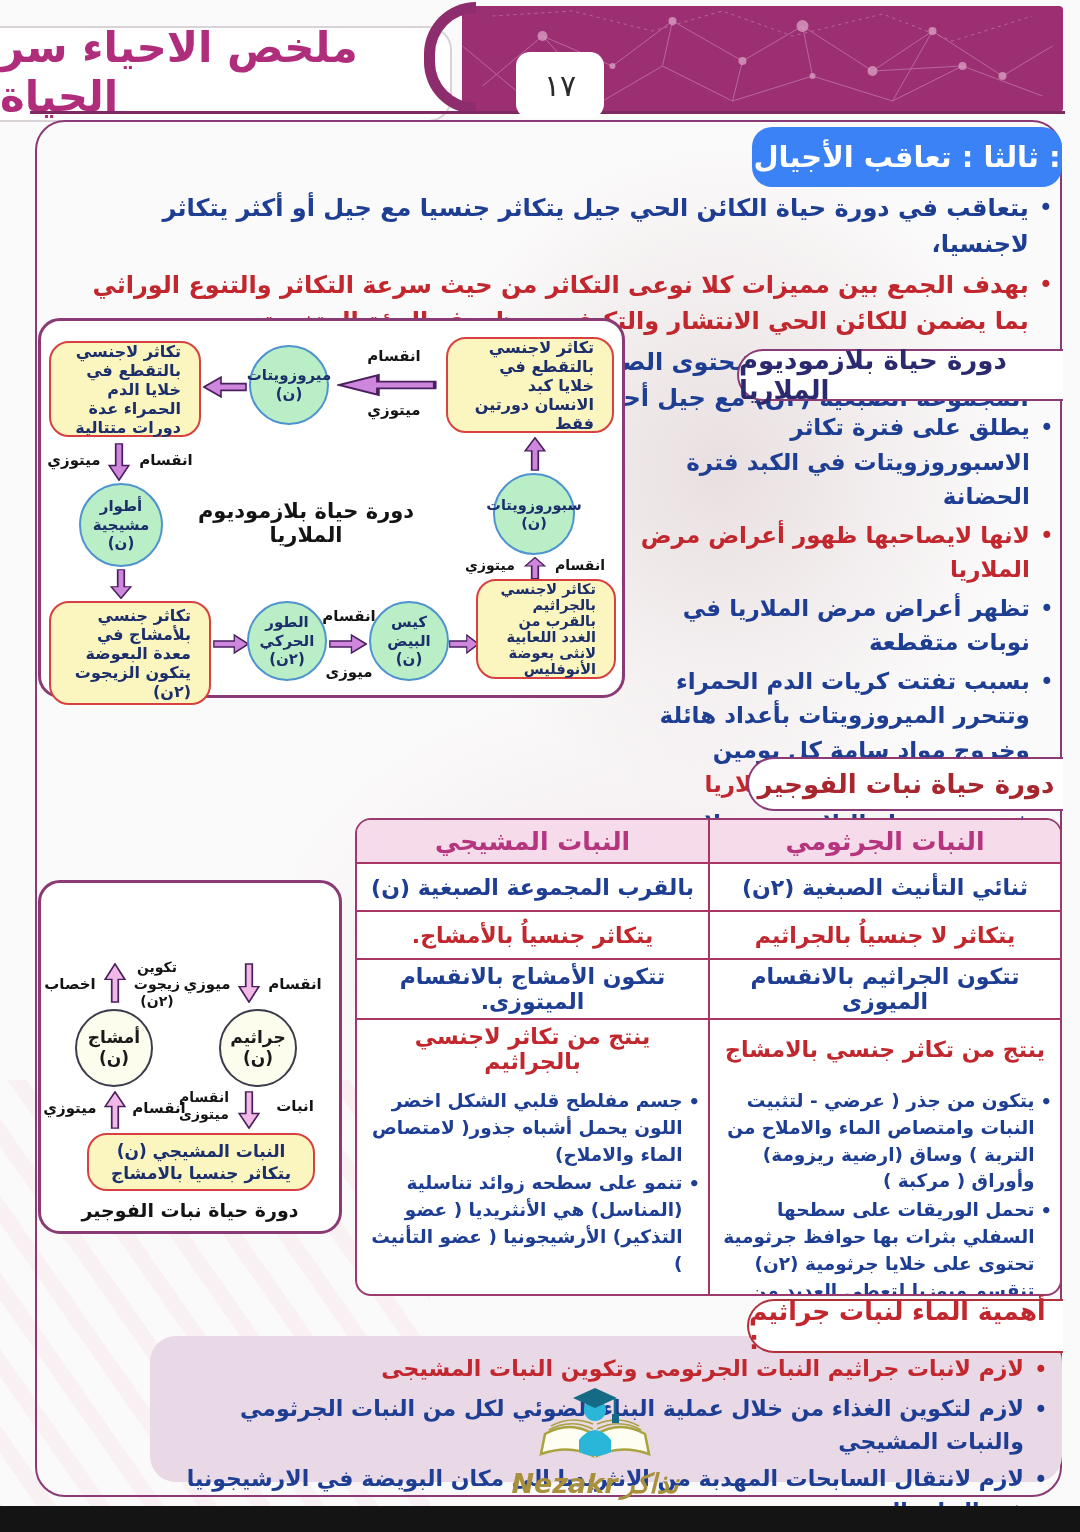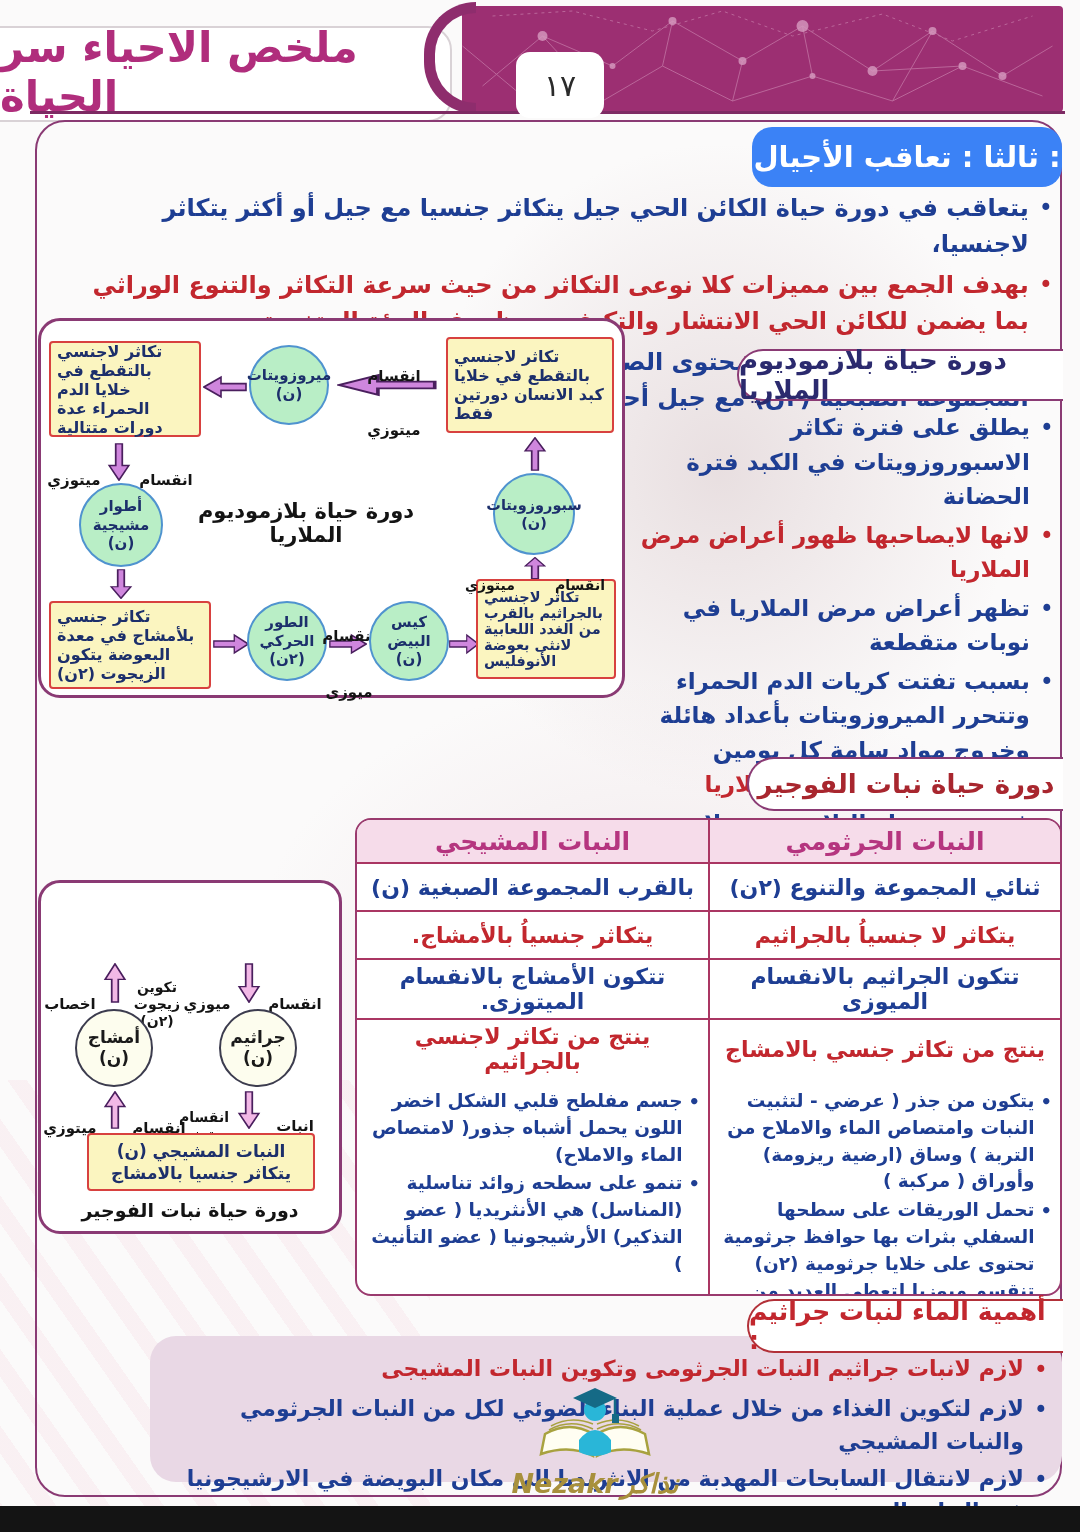--- a/index.html
+++ b/index.html
@@ -47,28 +47,28 @@
   
   .pill{background:#ffffff;border:2.5px solid #8a3a74;border-right:none;border-radius:28px 0 0 28px;
     display:flex;align-items:center;justify-content:center;font-weight:bold;z-index:4;box-sizing:border-box;}
   .pill-malaria{left:737px;top:349px;width:326px;height:52px;color:#2b2a6e;font-size:26px;}
   .pill-fern{left:747px;top:757px;width:316px;height:54px;color:#a8262e;font-size:26px;}
   .pill-water{left:747px;top:1299px;width:316px;height:54px;color:#c2272e;font-size:25px;border-color:#b23038;}
   
   .dgm{background:#ffffff;border:3px solid #8a3a74;border-radius:22px;z-index:3;box-sizing:border-box;}
   .dgm-malaria{left:38px;top:318px;width:587px;height:380px;}
   .dgm-fern{left:38px;top:880px;width:304px;height:354px;}
-  .ybox{position:absolute;background:#fbf5c0;border:2.5px solid #d8413f;border-radius:4px;box-sizing:border-box;
-    display:flex;align-items:center;justify-content:center;text-align:left;
-    color:#1c2f6b;font-weight:bold;direction:rtl;padding:3px 6px;}
+  .ybox{position:absolute;background:#fbf5c0;border:2.5px solid #d8413f;border-radius:20px;box-sizing:border-box;
+    display:flex;align-items:center;justify-content:center;text-align:right;
+    color:#1c2f6b;font-weight:bold;direction:rtl;padding:3px 18px;}
   .circle{position:absolute;border-radius:50%;display:flex;flex-direction:column;align-items:center;justify-content:center;
     text-align:center;font-weight:bold;direction:rtl;box-sizing:border-box;line-height:1.25;}
   .circle-green{background:#b9eec6;border:2.5px solid #4f93cf;color:#1c2f6b;}
   .circle-pale{background:#fdfdee;border:2.5px solid #3c3c4e;color:#1a1a1a;}
-  .dlabel{position:absolute;font-weight:bold;color:#141414;direction:rtl;text-align:center;line-height:1.2;margin-top:20px;}
+  .dlabel{position:absolute;font-weight:bold;color:#141414;direction:rtl;text-align:center;line-height:1.2;}
   .dgm-title{position:absolute;font-weight:bold;color:#141414;font-size:21px;direction:rtl;text-align:center;}
   .arrow{position:absolute;}
   .arrow svg{position:absolute;left:50%;top:50%;}
   
   .cmp-table{left:355px;top:818px;width:707px;height:478px;border:2.5px solid #9a3a6e;border-radius:16px;
     overflow:hidden;direction:rtl;background:#ffffff;z-index:3;display:flex;flex-direction:column;box-sizing:border-box;}
   .trow{display:flex;border-bottom:2.5px solid #aa3663;}
   .trow:last-child{border-bottom:none;flex:1;}
   .tcell{display:flex;align-items:center;justify-content:center;text-align:center;font-weight:bold;padding:4px 8px;box-sizing:border-box;}
   .tcell-s{flex:0 0 352px;border-left:2.5px solid #aa3663;}
@@ -172,21 +172,21 @@
   <div class="dlabel" style="left:2px;top:130px;width:62px;font-size:15px;">ميتوزي</div>
   <div class="circle circle-green" style="left:38px;top:162px;width:84px;height:84px;font-size:15px;">
     <span>أطوار مشيجية</span>
     <span>(ن)</span>
   </div>
   <span class="arrow" style="left:68px;top:248px;width:24px;height:30px;">
       <svg width="30" height="24" viewBox="0 0 44 22" preserveAspectRatio="none" style="transform:translate(-50%,-50%) rotate(90deg)">
         <path d="M1 8 H26 V2 L43 11 L26 20 V14 H1 Z" fill="#cf86dd" stroke="#4a1f5e" stroke-width="1.6"></path>
       </svg>
     </span>
-  <div class="ybox" style="left:8px;top:280px;width:162px;height:88px;font-size:16px;">تكاثر جنسي بلأمشاج في معدة البعوضة يتكون الزيجوت (٢ن)</div>
+  <div class="ybox" style="left:8px;top:280px;width:162px;height:104px;font-size:16px;">تكاثر جنسي بلأمشاج في معدة البعوضة يتكون الزيجوت (٢ن)</div>
   <span class="arrow" style="left:172px;top:312px;width:36px;height:22px;">
       <svg width="36" height="22" viewBox="0 0 44 22" preserveAspectRatio="none" style="transform:translate(-50%,-50%) rotate(0deg)">
         <path d="M1 8 H26 V2 L43 11 L26 20 V14 H1 Z" fill="#cf86dd" stroke="#4a1f5e" stroke-width="1.6"></path>
       </svg>
     </span>
   <div class="circle circle-green" style="left:206px;top:280px;width:80px;height:80px;font-size:15px;">
     <span>الطور الحركي</span>
     <span>(٢ن)</span>
   </div>
   <span class="arrow" style="left:288px;top:312px;width:38px;height:22px;">
@@ -255,21 +255,21 @@
   <span>دورة حياة نبات الفوجير</span>
 </div>
 
 <div class="abs cmp-table">
   <div class="trow thead">
     <div class="tcell tcell-s">النبات الجرثومي</div>
     <div class="tcell tcell-g">النبات المشيجي</div>
   </div>
   <div id="table-rows">
       <div class="trow tdata">
-        <div class="tcell tcell-s c-blue">ثنائي المجموعة والتنوع (٢ن)</div>
+        <div class="tcell tcell-s c-blue">ثنائي التأنيث الصبغية (٢ن)</div>
         <div class="tcell tcell-g c-blue">بالقرب المجموعة الصبغية (ن)</div>
       </div>
       <div class="trow tdata">
         <div class="tcell tcell-s c-red">يتكاثر لا جنسياُ بالجراثيم</div>
         <div class="tcell tcell-g c-red">يتكاثر جنسياُ بالأمشاج.</div>
       </div>
       <div class="trow tdata">
         <div class="tcell tcell-s c-blue">تتكون الجراثيم بالانقسام الميوزى</div>
         <div class="tcell tcell-g c-blue">تتكون الأمشاج بالانقسام الميتوزى.</div>
       </div>

